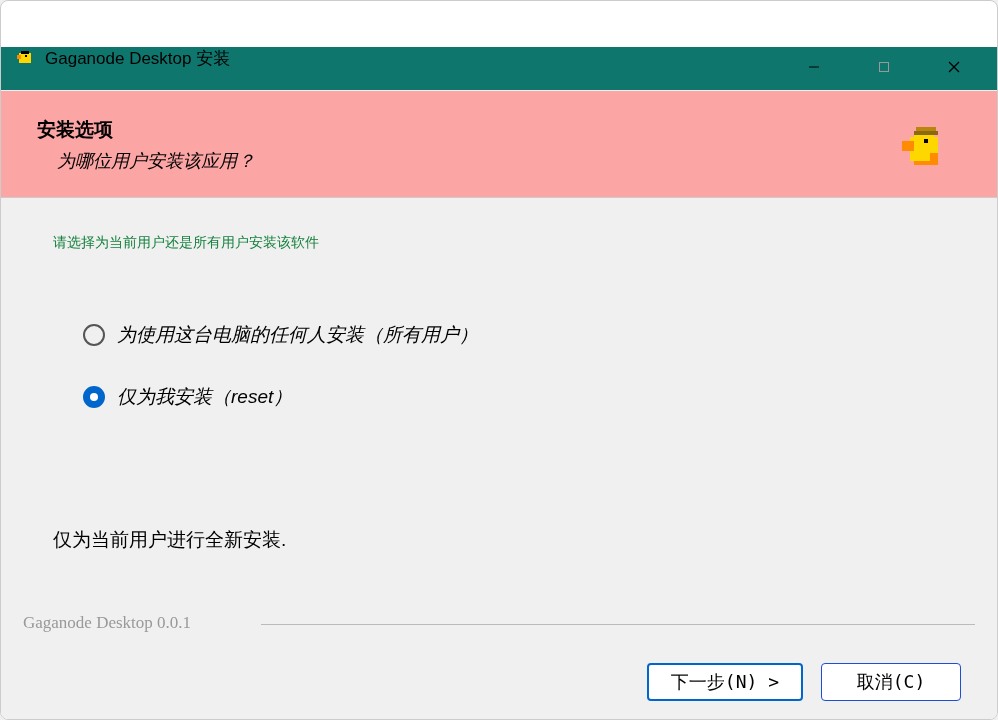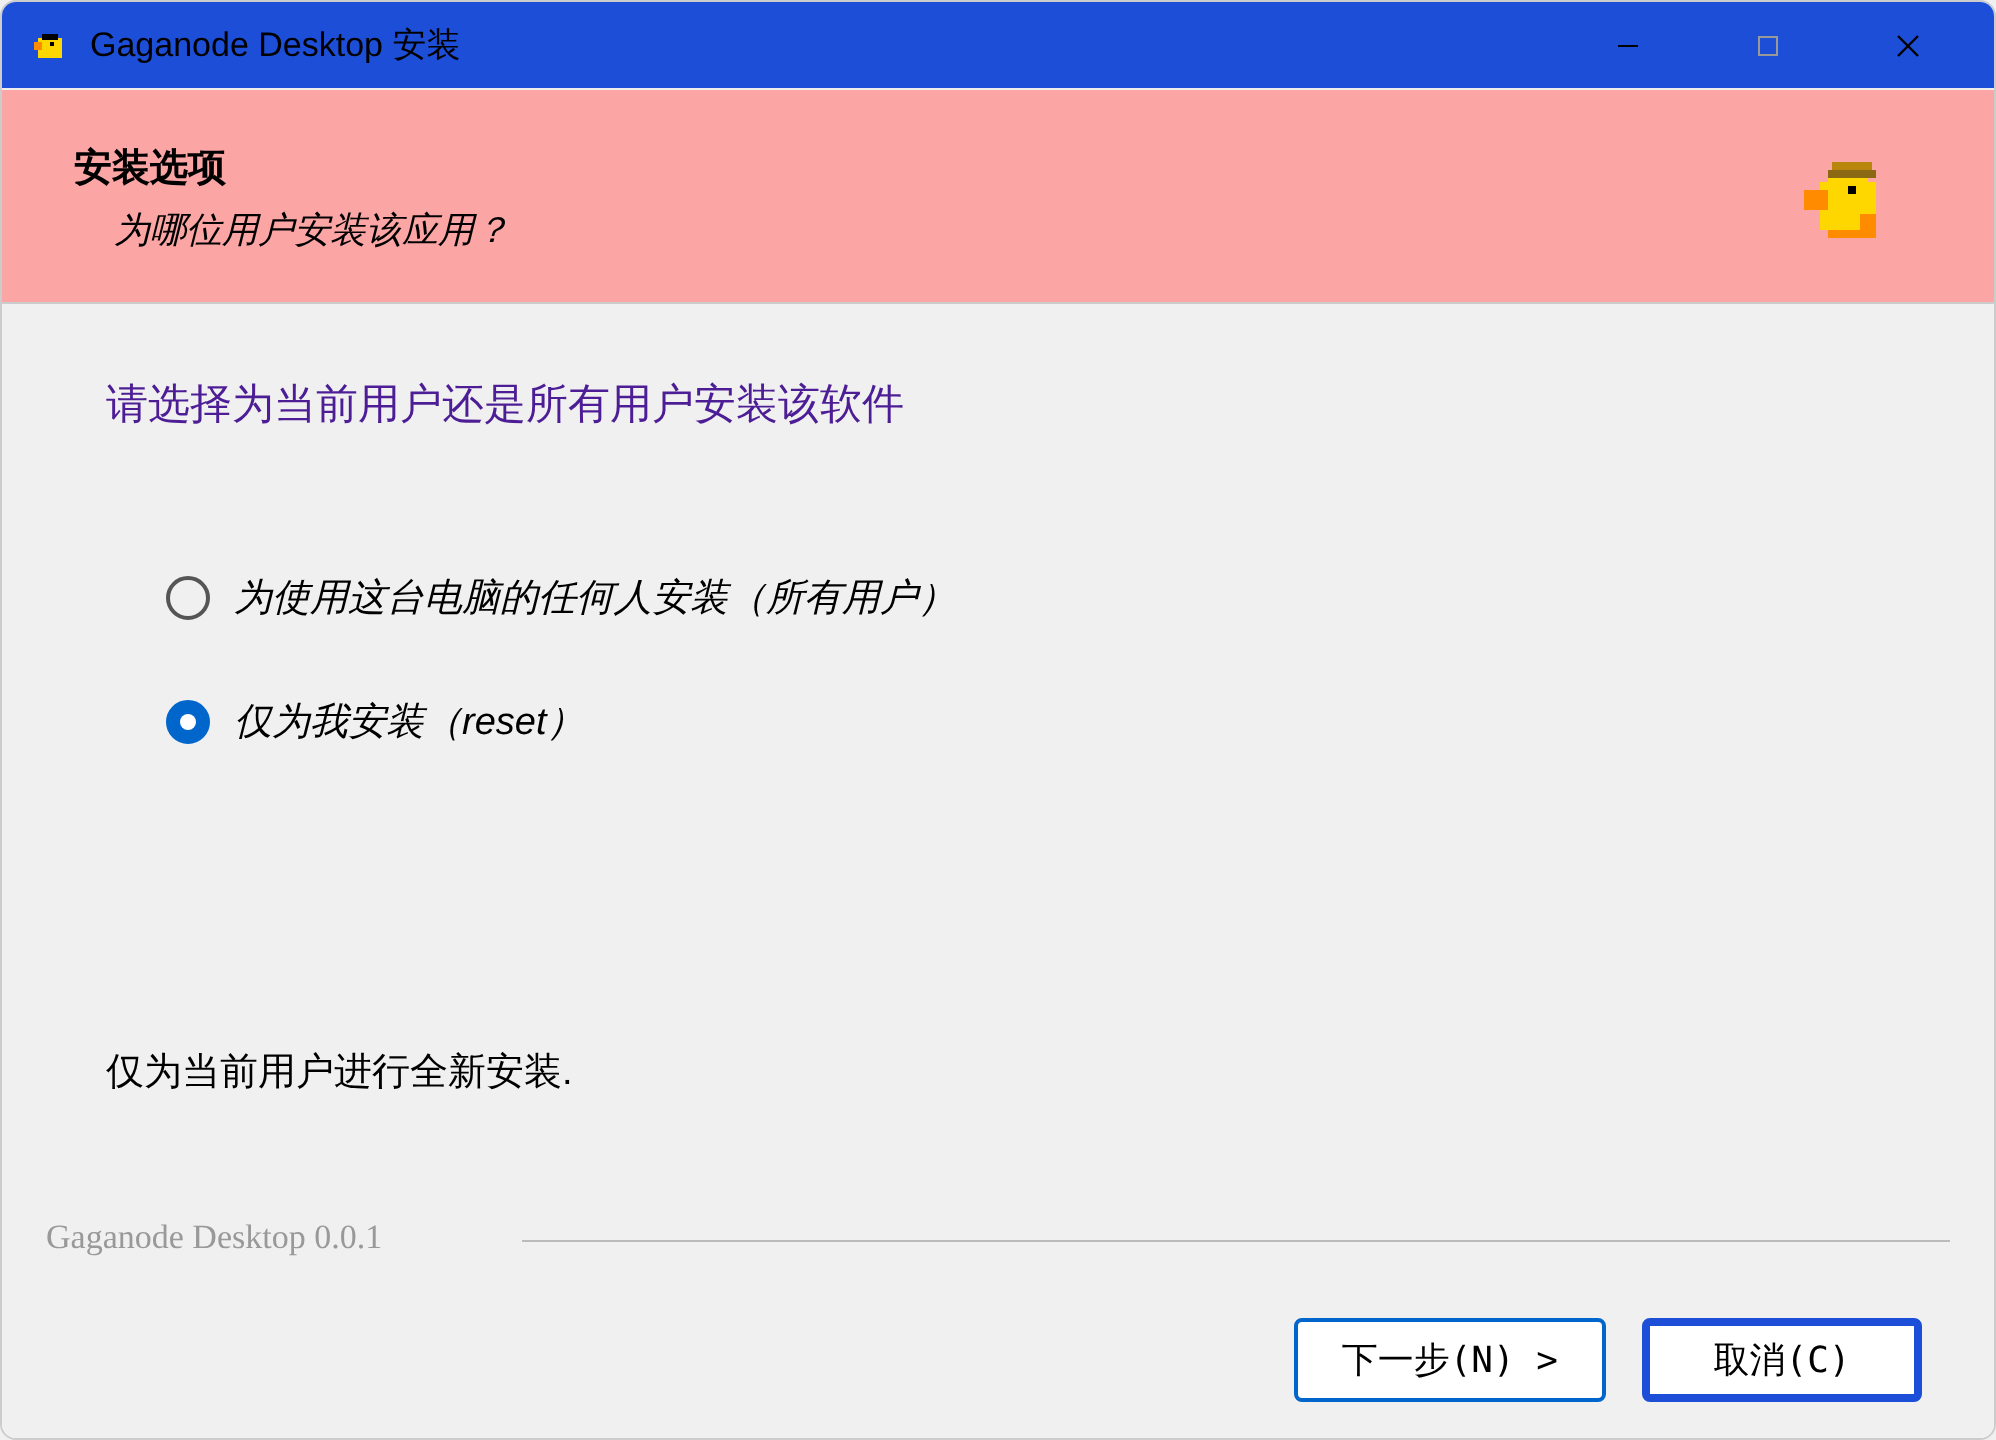--- a/index.html
+++ b/index.html
@@ -16,24 +16,25 @@
       background: #ffffff;
       border: 1px solid #cccccc;
       border-radius: 8px;
       display: flex;
       flex-direction: column;
       overflow: hidden;
     }
     .titlebar {
       height: 44px;
       display: flex;
-      align-items: center;
+      align-items: flex-start;
       padding: 0 8px 0 14px;
-      background: #1d4ed8;
+      background: #0f766e;
       border-bottom: 1px solid #eeeeee;
+      margin-top: 46px;
     }
     .titlebar-icon {
       width: 20px;
       height: 20px;
       margin-right: 10px;
       display: flex;
       align-items: center;
       justify-content: center;
     }
     .titlebar-title {
@@ -88,22 +89,22 @@
       margin-right: 14px;
     }
 
     .main-content {
       flex: 1;
       background: #f0f0f0;
       padding: 36px 52px 20px 52px;
       position: relative;
     }
     .instruction {
-      font-size: 21px;
-      color: #4c1d95;
+      font-size: 14px;
+      color: #15803d;
       margin-bottom: 70px;
     }
     .radio-group {
       padding-left: 30px;
       font-style: italic;
     }
     .radio-option {
       display: flex;
       align-items: center;
       margin-bottom: 36px;
@@ -158,21 +159,21 @@
     }
     .footer {
       background: #f0f0f0;
       padding: 14px 36px 18px 22px;
       display: flex;
       justify-content: flex-end;
       gap: 18px;
     }
     .btn {
       background: #ffffff;
-      border: 4px solid #1d4ed8;
+      border: 1px solid #1d4ed8;
       border-radius: 4px;
       padding: 5px 22px;
       font-size: 18px;
       font-family: "SimSun", "Microsoft YaHei", monospace;
       color: #000000;
       cursor: pointer;
       min-width: 140px;
       text-align: center;
     }
     .btn.primary {

